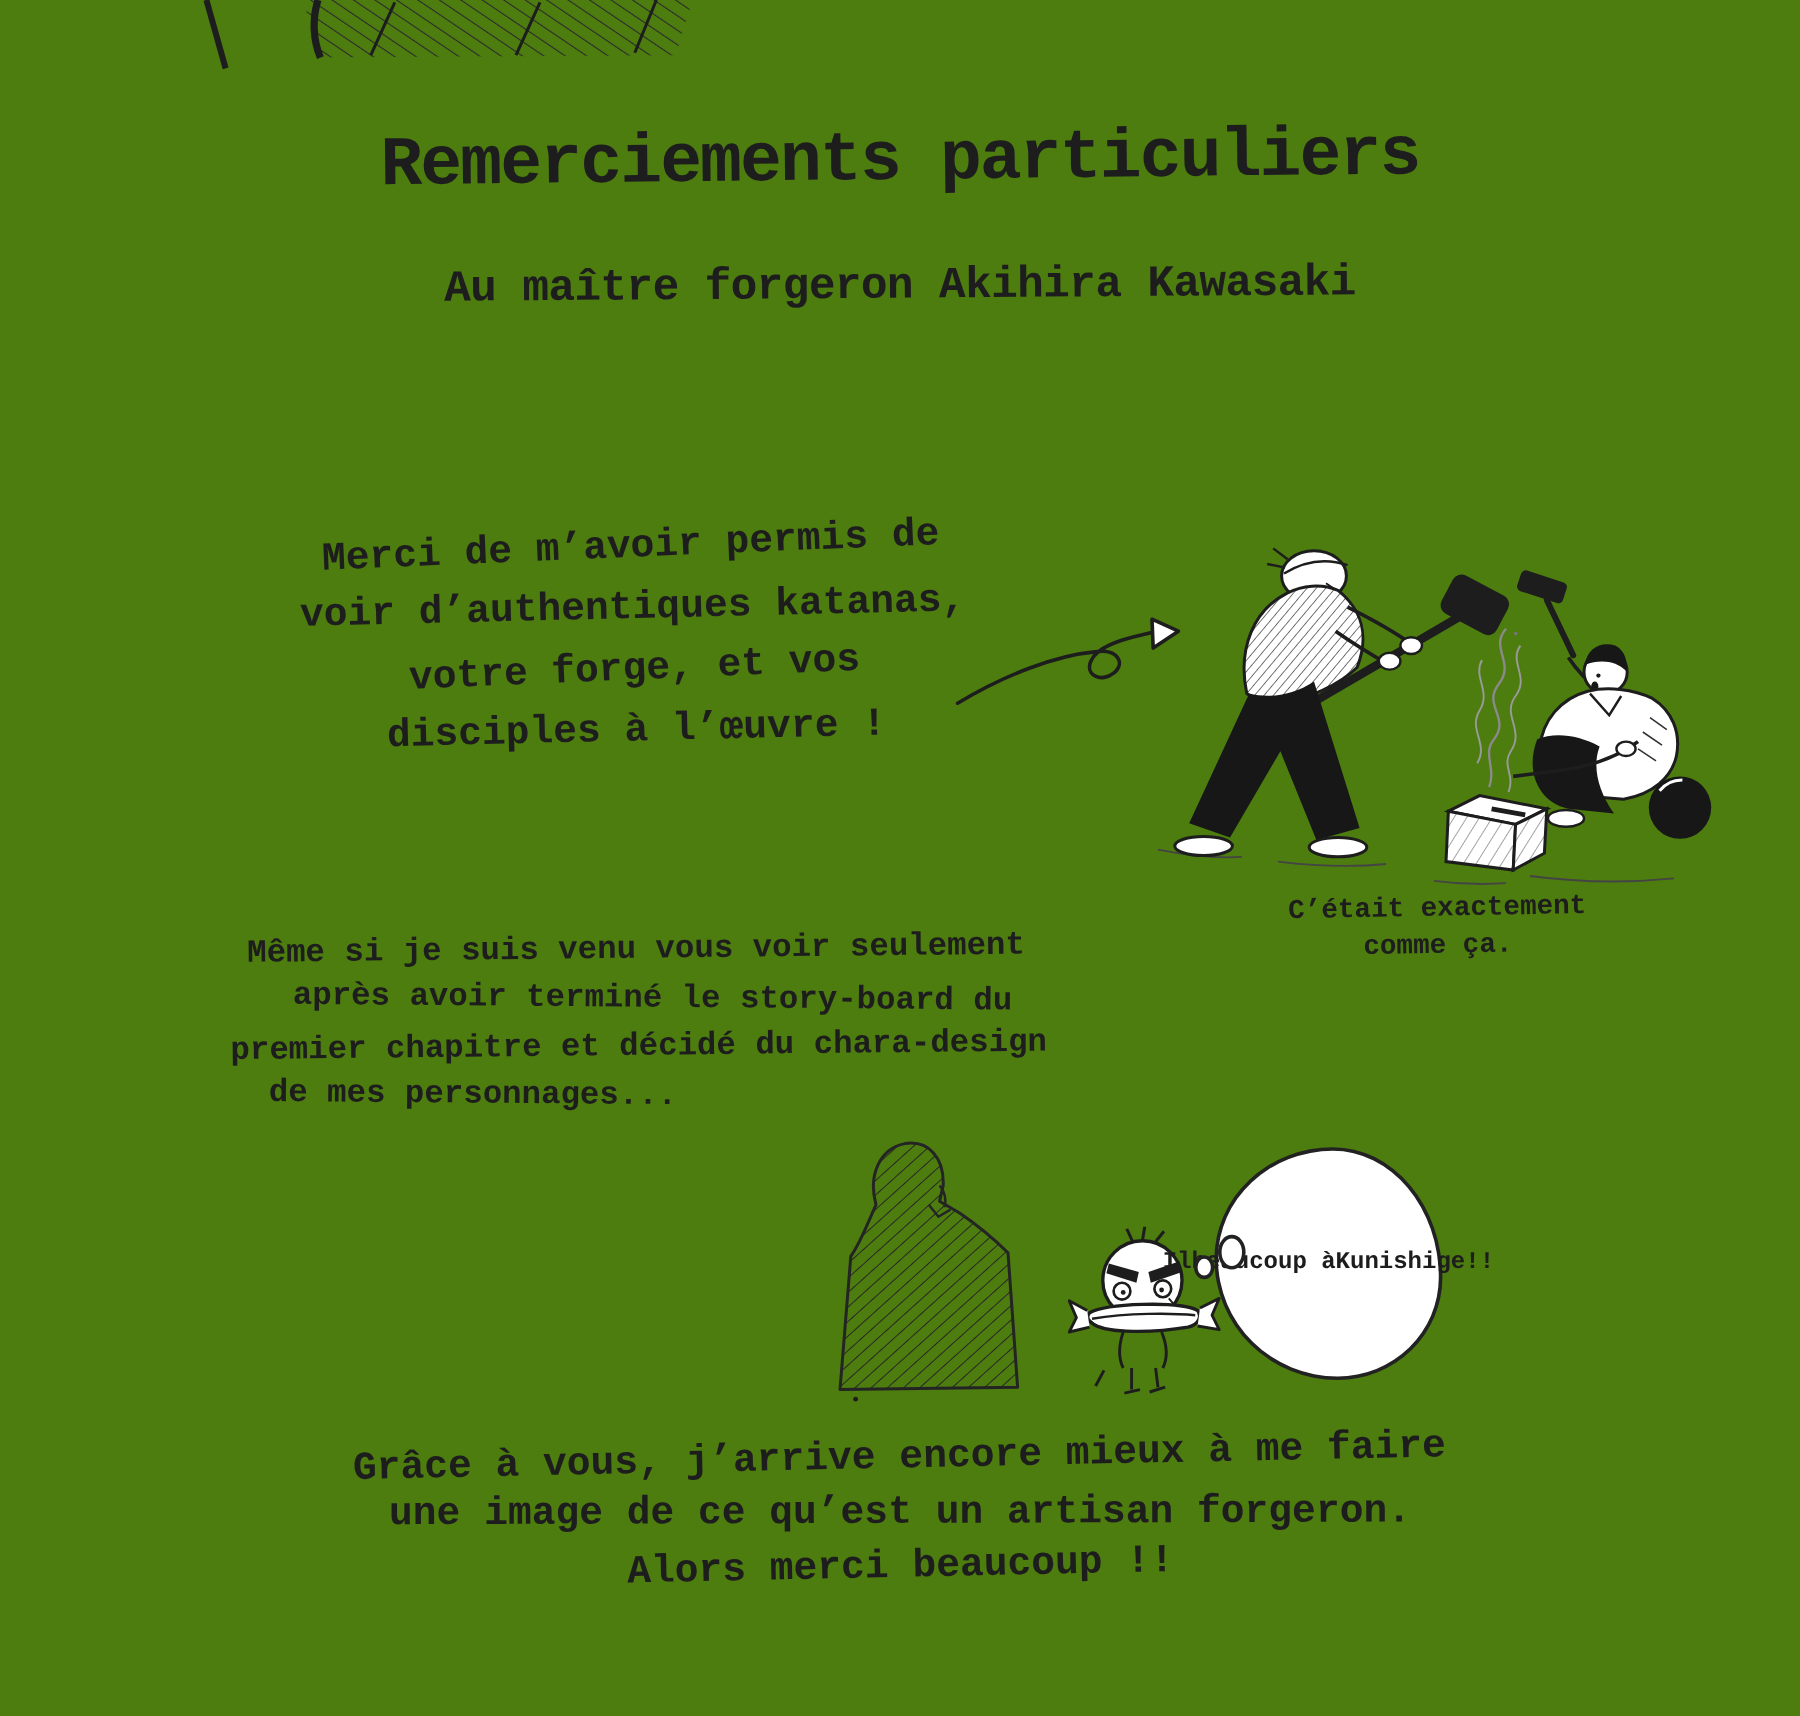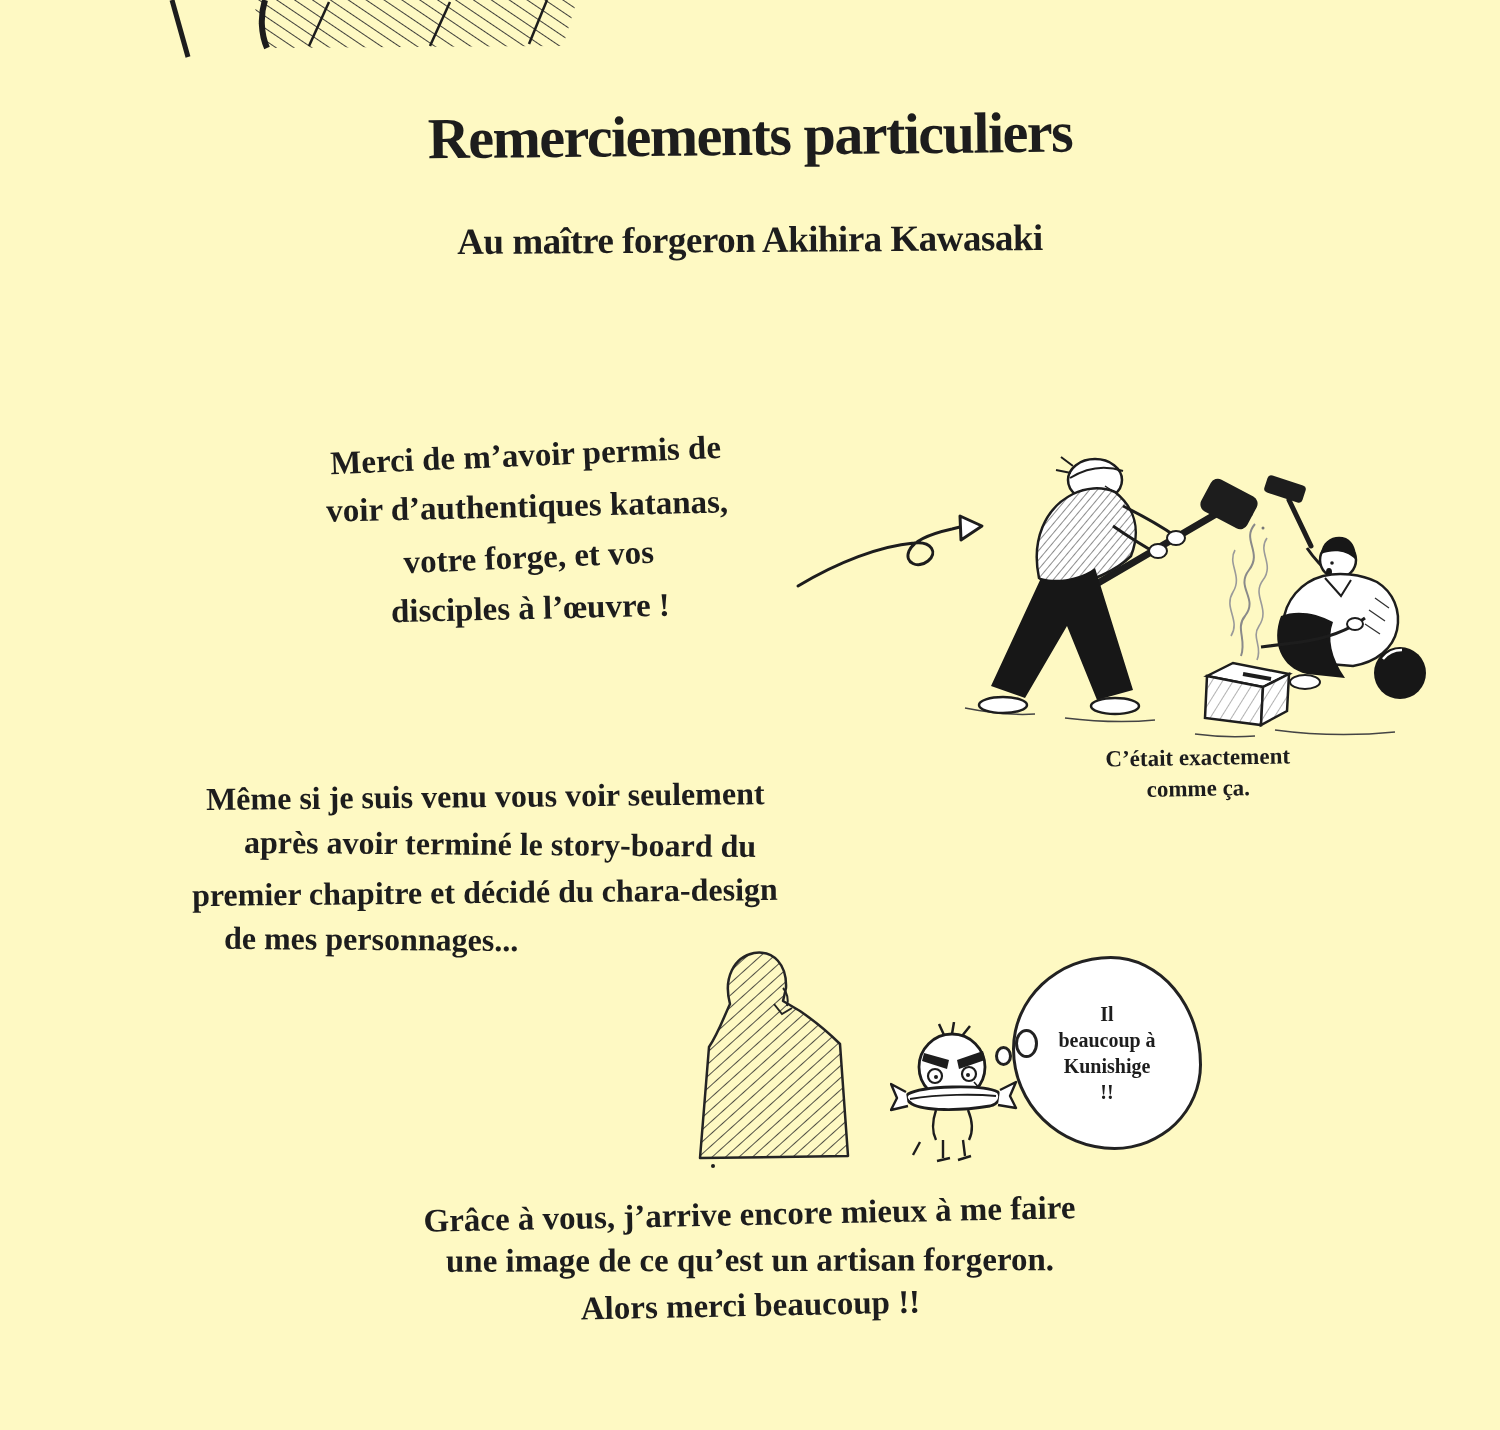--- a/index.html
+++ b/index.html
@@ -1,55 +1,55 @@
 <!DOCTYPE html>
 <html><head>
 <meta charset="utf-8">
 <style>
   html,body{margin:0;padding:0;background:#ffffff;}
   .page{
-    position:relative;width:1500px;height:1430px;background:#fef9c3;
-    font-family:Liberation Serif, serif;color:#1d1d1d;overflow:hidden;
+    position:relative;width:1500px;height:1430px;background:#4d7c0f;
+    font-family:Liberation Mono, monospace;color:#1d1d1d;overflow:hidden;
   }
   
   .hand{font-weight:700;}
   .title{
     position:absolute;left:0;top:102px;width:100%;text-align:center;
     font-size:58px;letter-spacing:-1.5px;transform:rotate(-0.6deg);
   }
   .subtitle{
     position:absolute;left:0;top:218px;width:100%;text-align:center;
     font-size:37px;letter-spacing:-0.5px;transform:rotate(-0.4deg);
   }
   .para{position:absolute;font-weight:700;}
   .para .line{white-space:nowrap;}
   .para .line:nth-child(odd){transform:rotate(-0.6deg);}
   .para .line:nth-child(even){transform:rotate(0.45deg);}
   .para-thanks{
     left:198px;top:430px;width:660px;text-align:center;
     font-size:33px;line-height:1.55;transform:rotate(-1.8deg);
   }
-  .para-visit{left:192px;top:772px;font-size:32px;line-height:1.5;}
+  .para-visit{left:192px;top:772px;font-size:27px;line-height:1.5;}
   .para-visit .line:nth-child(1){margin-left:14px;}
   .para-visit .line:nth-child(2){margin-left:52px;}
   .para-visit .line:nth-child(3){margin-left:0;}
   .para-visit .line:nth-child(4){margin-left:32px;}
   .para-closing{
     left:180px;top:1192px;width:1140px;text-align:center;
     font-size:33px;line-height:1.38;transform:rotate(-0.6deg);
   }
   .caption{
     position:absolute;left:1048px;top:742px;width:300px;text-align:center;
     font-size:23px;font-weight:700;line-height:1.35;transform:rotate(-1deg);
   }
   
   .bubble{
     position:absolute;left:1012px;top:956px;width:184px;height:188px;
     border:3px solid #222;border-radius:52% 48% 46% 54% / 48% 56% 44% 52%;
-    display:flex;flex-direction:column;justify-content:center;align-items:center;
+    display:flex;flex-direction:row;justify-content:center;align-items:center;
     font-size:20px;font-weight:700;line-height:1.3;text-align:center;background:#fff;
   }
   .bubble .b-line{white-space:nowrap;}
   .dot{position:absolute;border:3px solid #222;border-radius:50%;background:#fff;}
   .dot-a{left:1015px;top:1029px;width:17px;height:23px;}
   .dot-b{left:995px;top:1046px;width:11px;height:14px;}
   .ink-dot{position:absolute;left:711px;top:1164px;width:4px;height:4px;background:#1d1d1d;border-radius:50%;}
   
   .art{position:absolute;}
   .art-top{left:115px;top:0;}

